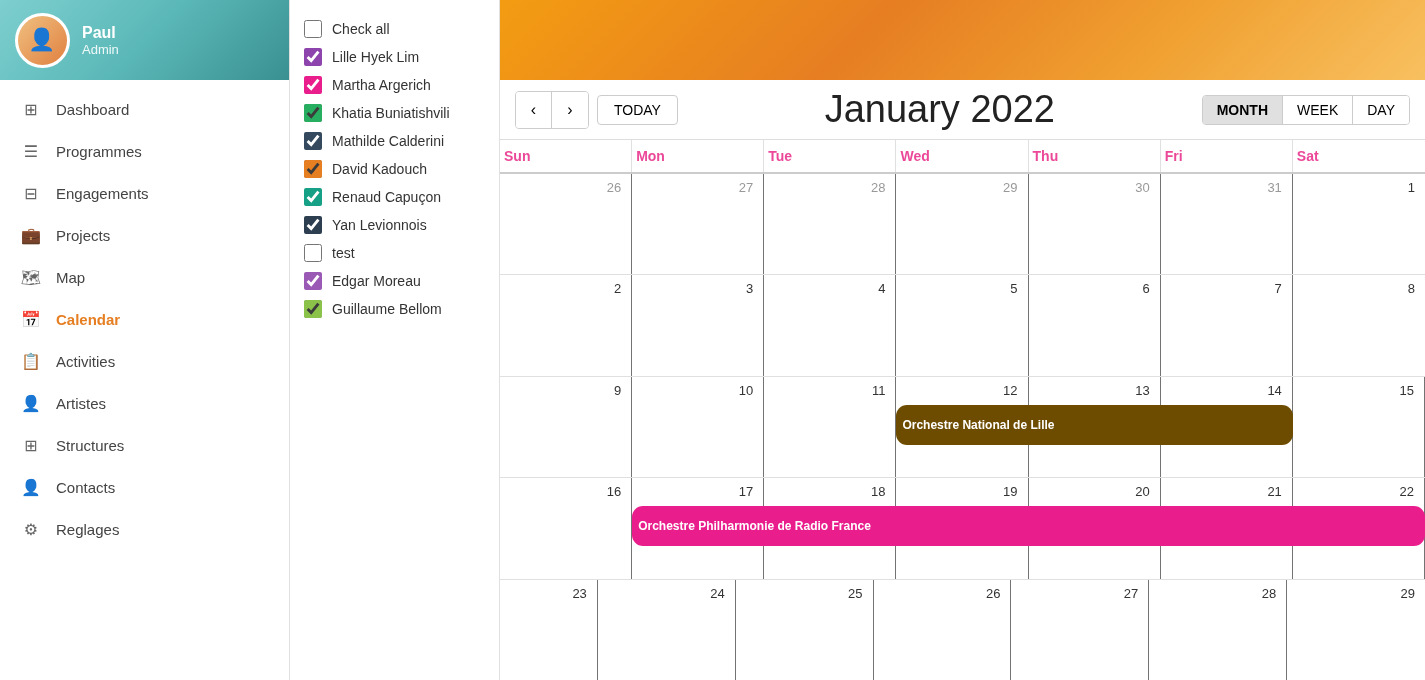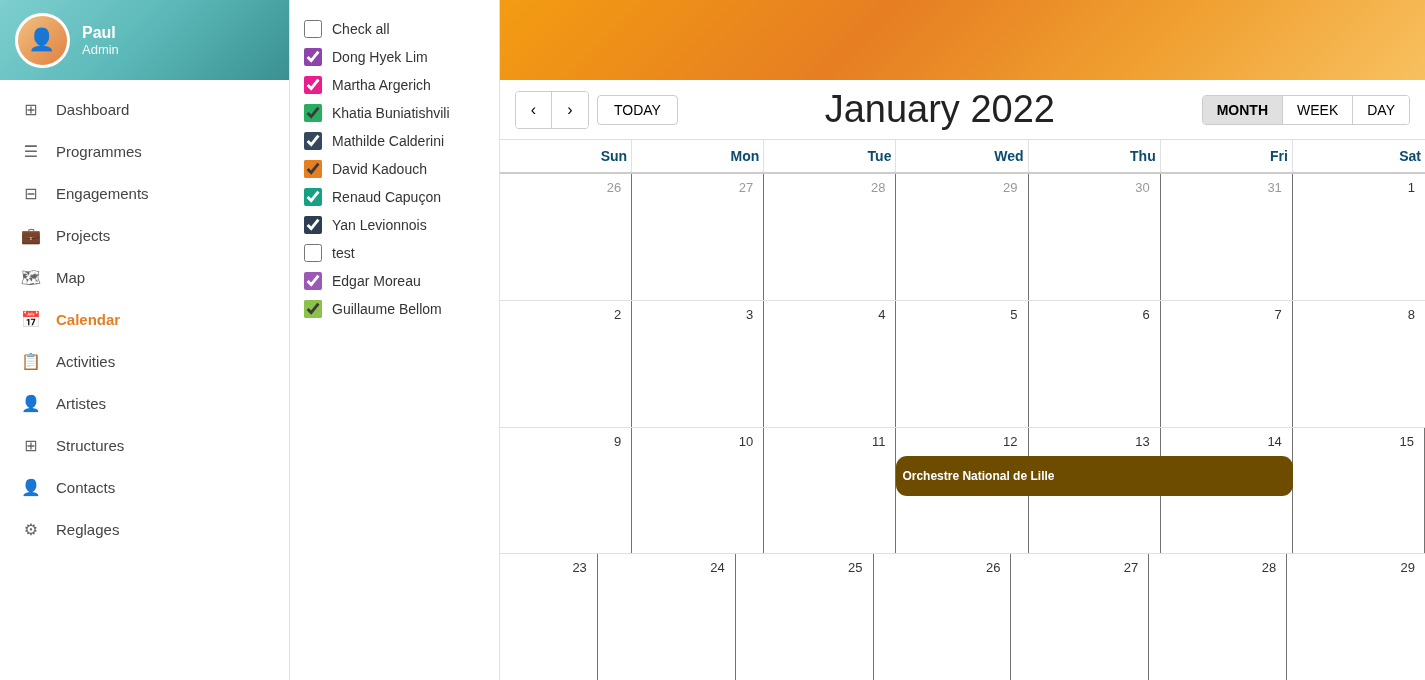--- a/index.html
+++ b/index.html
@@ -193,25 +193,25 @@
       display: flex;
       flex-direction: column;
       overflow: hidden;
     }
     .calendar-header-row {
       display: grid;
       grid-template-columns: repeat(7, 1fr);
       border-bottom: 2px solid #ccc;
     }
     .cal-header-cell {
-      text-align: right;
+      text-align: left;
       padding: 8px 4px;
       font-weight: 600;
       font-size: 14px;
-      color: #0c4a6e;
+      color: #ec4899;
       border-right: 1px solid #e0e0e0;
     }
     .cal-header-cell:last-child { border-right: none; }
 
     .calendar-body {
       flex: 1;
       display: flex;
       flex-direction: column;
       overflow: hidden;
     }
@@ -318,21 +318,21 @@
     </div>
 </div>
 
 <div class="checklist-panel" id="checklist-panel">
     <div class="check-item">
   <input type="checkbox" style="">
   <span>Check all</span>
 </div>
     <div class="check-item">
     <input type="checkbox" checked="" style="accent-color: rgb(142, 68, 173); width: 18px; height: 18px; cursor: pointer; flex-shrink: 0;">
-    <span>Dong Hyek Lim</span>
+    <span>Lille Hyek Lim</span>
   </div>
     <div class="check-item">
     <input type="checkbox" checked="" style="accent-color: rgb(233, 30, 140); width: 18px; height: 18px; cursor: pointer; flex-shrink: 0;">
     <span>Martha Argerich</span>
   </div>
     <div class="check-item">
     <input type="checkbox" checked="" style="accent-color: rgb(39, 174, 96); width: 18px; height: 18px; cursor: pointer; flex-shrink: 0;">
     <span>Khatia Buniatishvili</span>
   </div>
     <div class="check-item">
@@ -457,20 +457,44 @@
             <div class="cal-day current-month">
               <div class="day-number">14</div>
             </div>
             <div class="cal-day current-month">
               <div class="day-number">15</div>
             </div>
             <div class="event-span" style="left: 42.8571%; width: 42.8571%; background-color: rgb(109, 76, 0);">Orchestre National de Lille</div>
           </div>
           <div class="calendar-week" style="position: relative;">
             <div class="cal-day current-month">
+              <div class="day-number">16</div>
+            </div>
+            <div class="cal-day current-month">
+              <div class="day-number">17</div>
+            </div>
+            <div class="cal-day current-month">
+              <div class="day-number">18</div>
+            </div>
+            <div class="cal-day current-month">
+              <div class="day-number">19</div>
+            </div>
+            <div class="cal-day current-month">
+              <div class="day-number">20</div>
+            </div>
+            <div class="cal-day current-month">
+              <div class="day-number">21</div>
+            </div>
+            <div class="cal-day current-month">
+              <div class="day-number">22</div>
+            </div>
+            <div class="event-span" style="left: 14.2857%; width: 85.7143%; background-color: rgb(233, 30, 140);">Orchestre Philharmonie de Radio France</div>
+          </div>
+          <div class="calendar-week" style="position: relative;">
+            <div class="cal-day current-month">
               <div class="day-number">23</div>
             </div>
             <div class="cal-day current-month">
               <div class="day-number">24</div>
             </div>
             <div class="cal-day current-month">
               <div class="day-number">25</div>
             </div>
             <div class="cal-day current-month">
               <div class="day-number">26</div>

